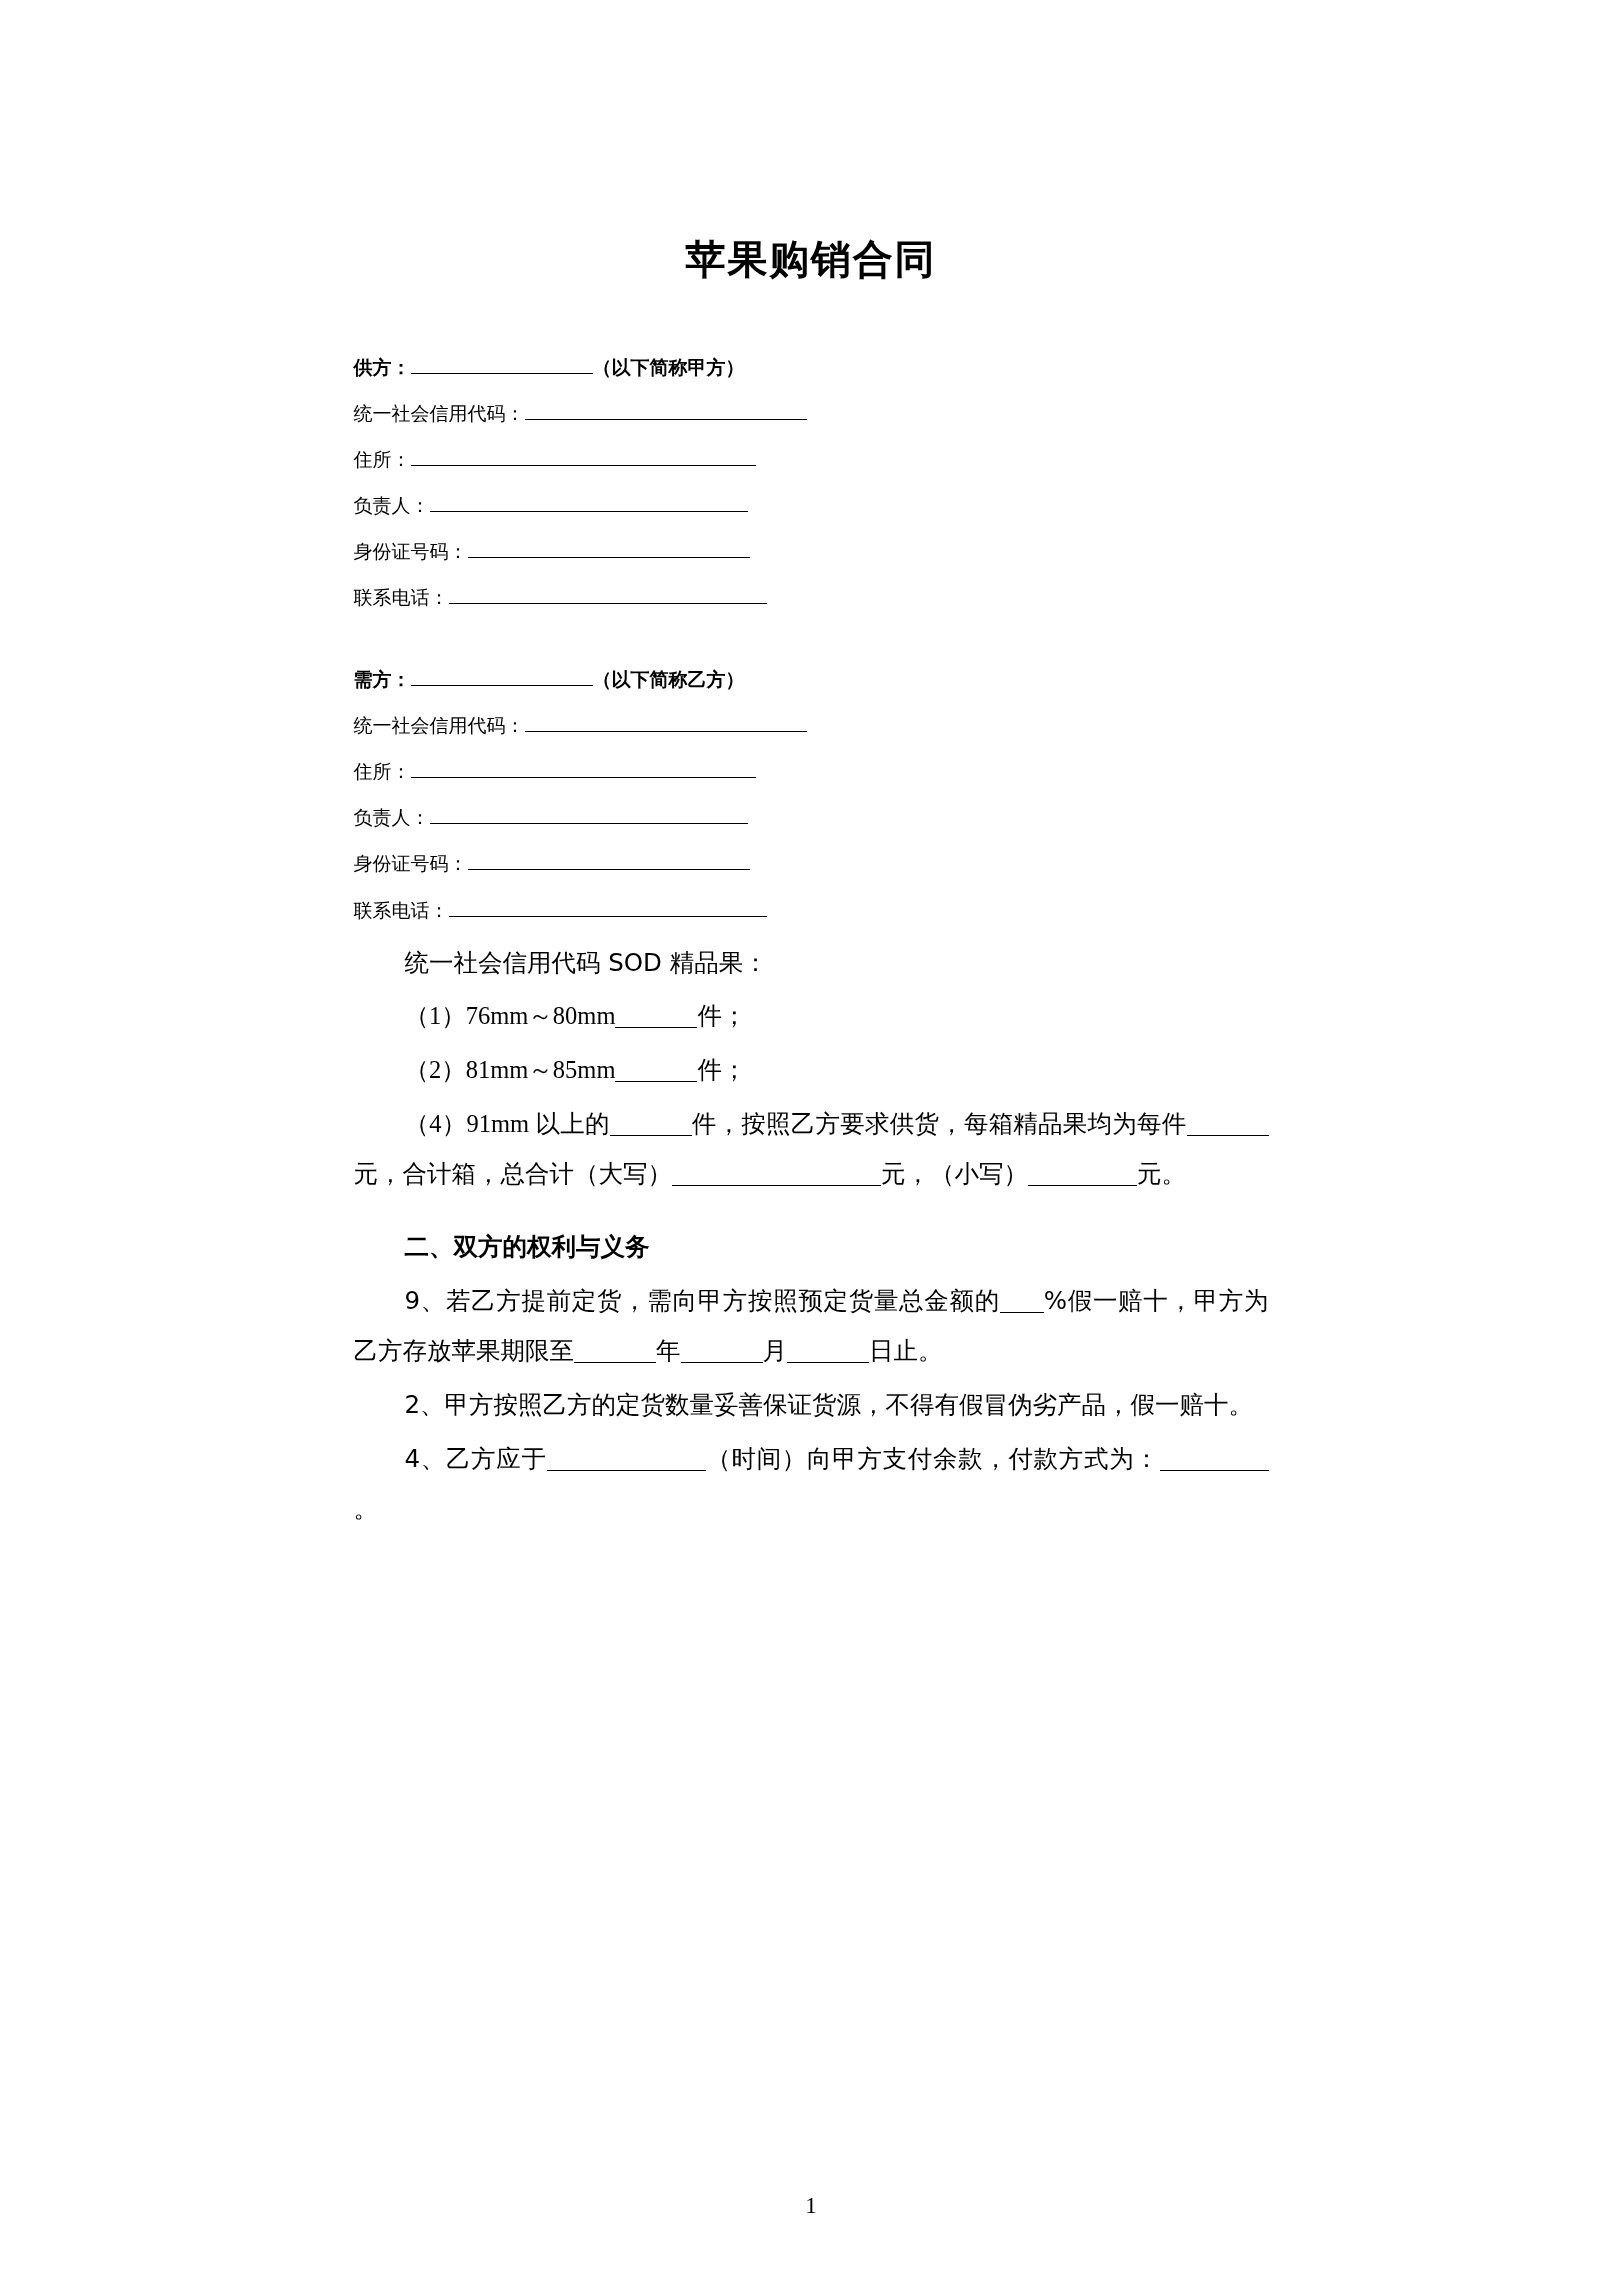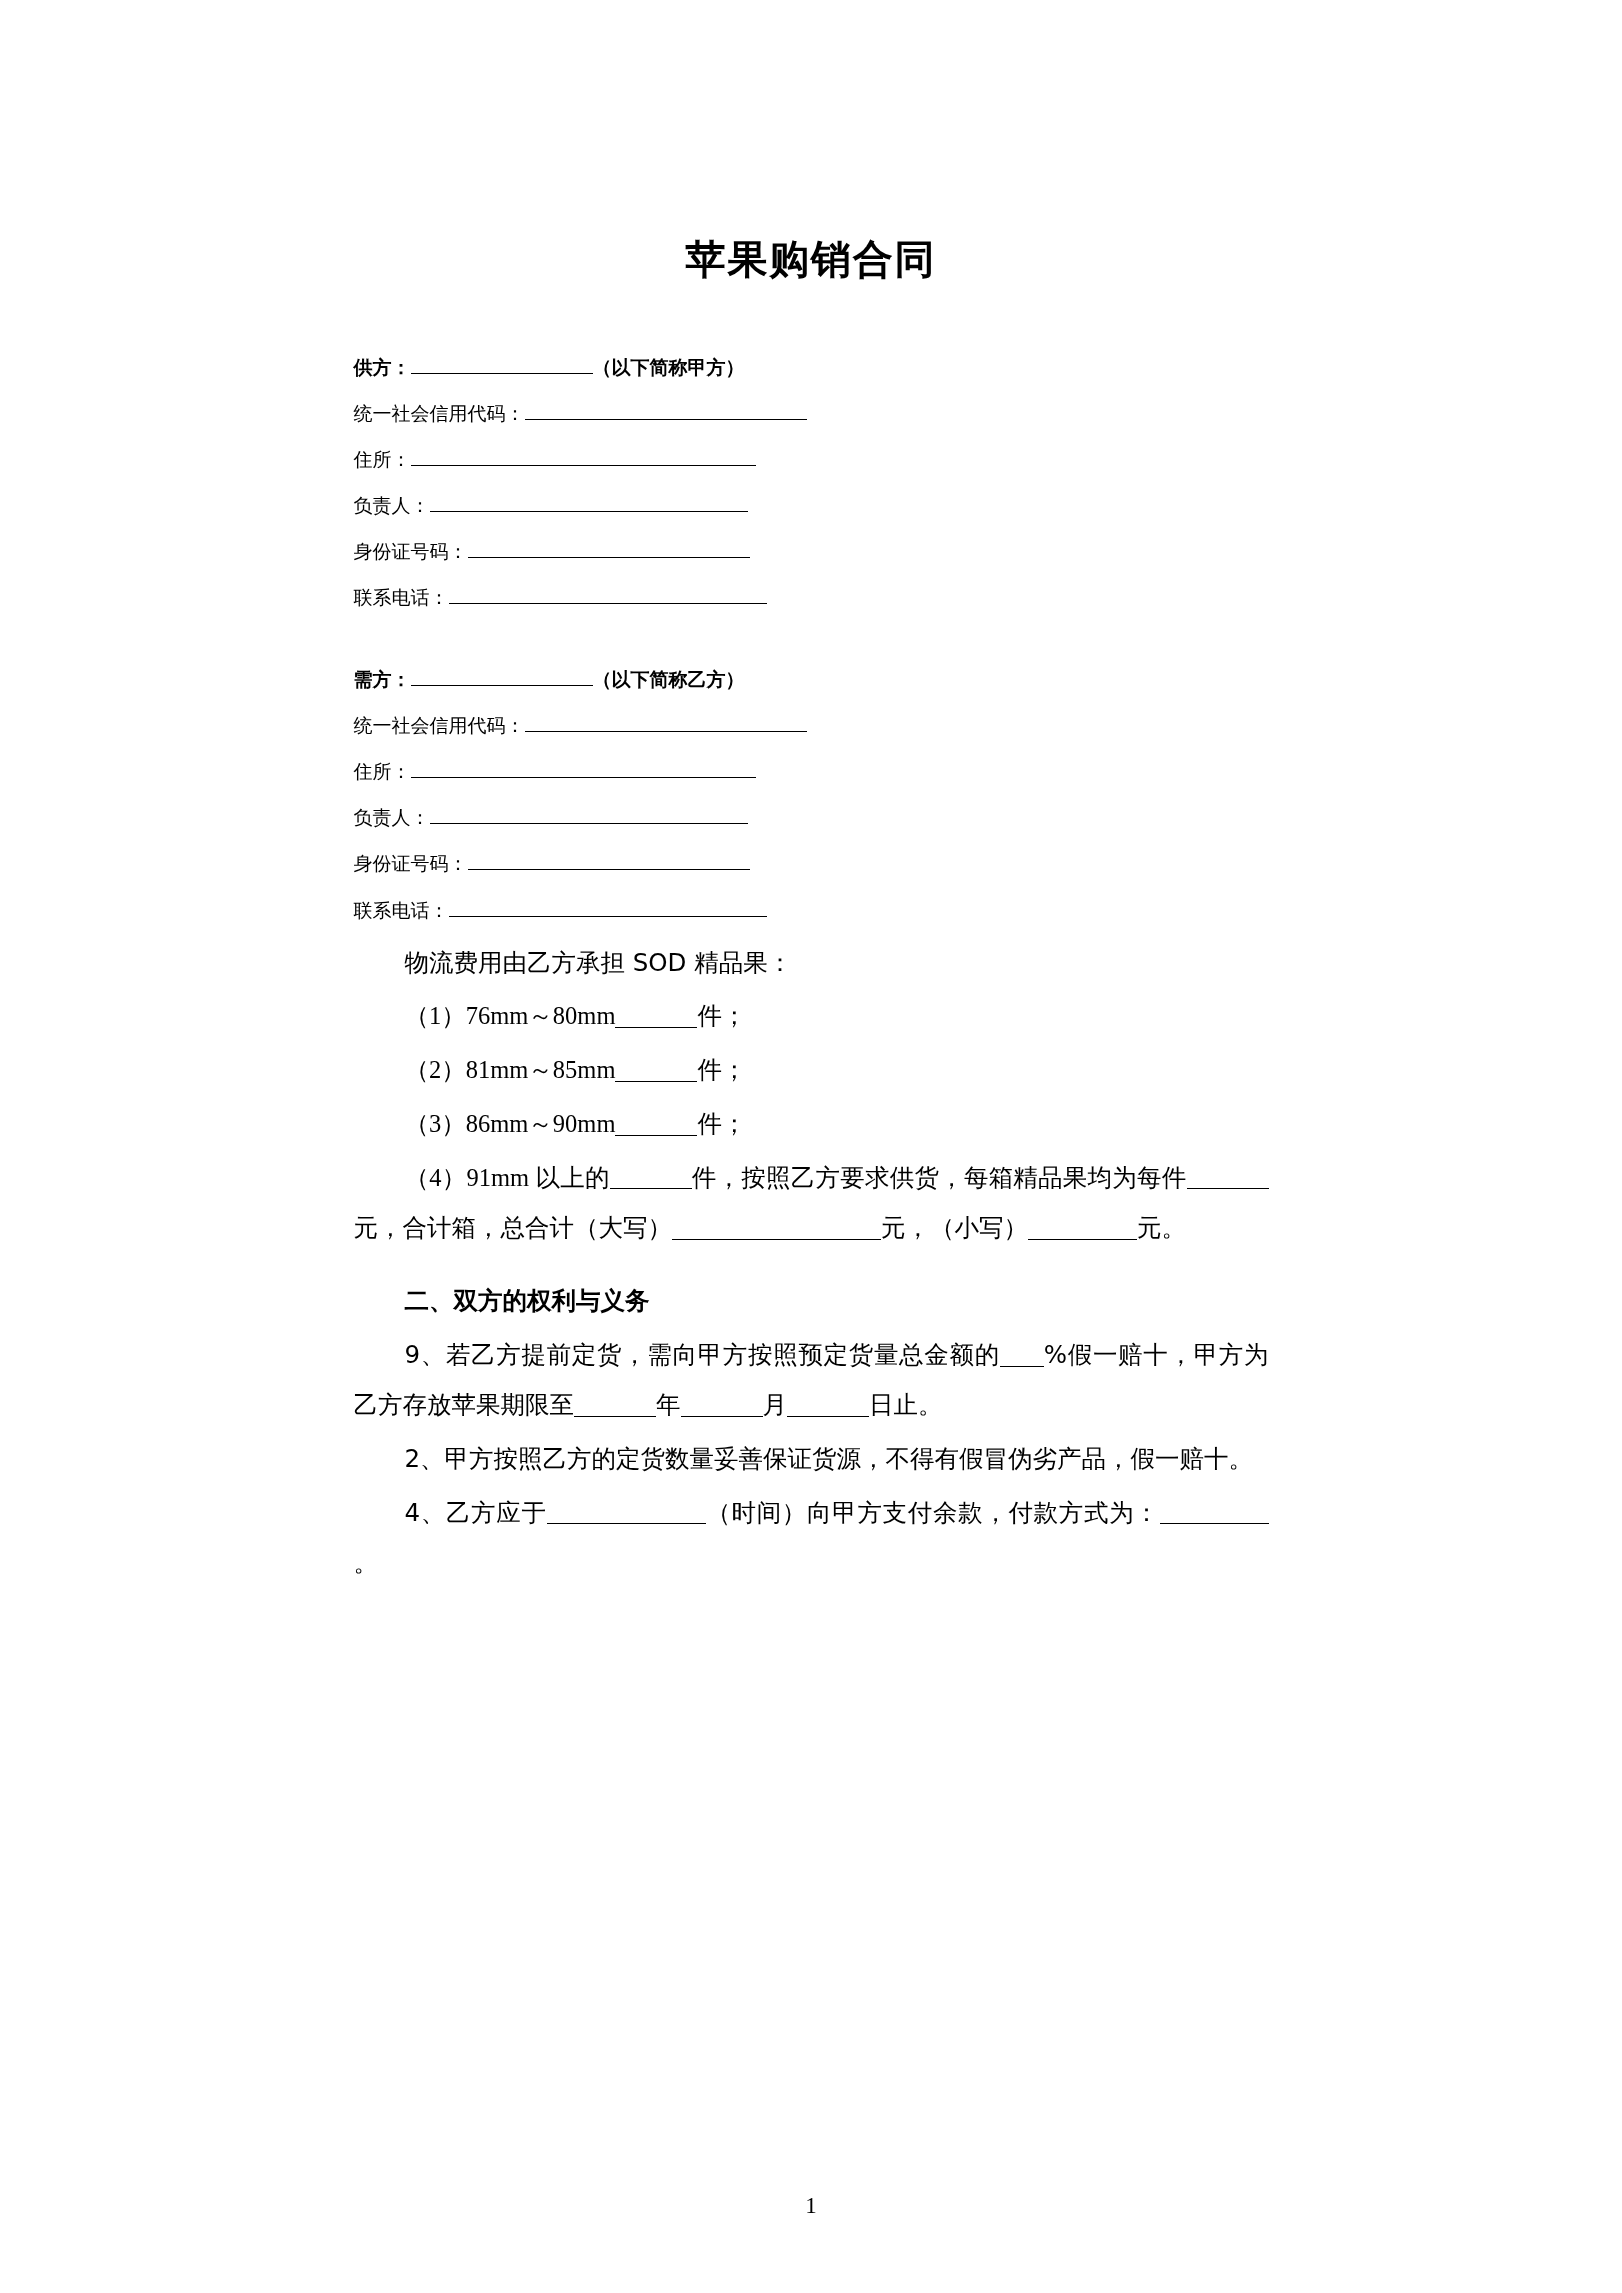--- a/index.html
+++ b/index.html
@@ -133,30 +133,27 @@
       <span>负责人：</span><span class="fill f-long"></span>
     </div>
     <div class="party-line">
       <span>身份证号码：</span><span class="fill f-med2"></span>
     </div>
     <div class="party-line">
       <span>联系电话：</span><span class="fill f-long"></span>
     </div>
   </div>
 
-  <div class="para">物流费用由乙方承担 SOD 精品果：</div>
+  <div class="para">统一社会信用代码 SOD 精品果：</div>
 
   <div class="para">
     <span class="mono">（1）76mm～80mm</span><span class="u u-s"></span><span>件；</span>
   </div>
   <div class="para">
     <span class="mono">（2）81mm～85mm</span><span class="u u-s"></span><span>件；</span>
-  </div>
-  <div class="para">
-    <span class="mono">（3）86mm～90mm</span><span class="u u-s"></span><span>件；</span>
   </div>
 
   <div class="para">
     <span class="mono">（4）91mm 以上的</span><span class="u u-s"></span><span>件，按照乙方要求供货，每箱精品果均为每件</span><span class="u u-s"></span><span>元，合计</span><span>箱，总合计（大写）</span><span class="u u-xl"></span><span>元，（小写）</span><span class="u u-m"></span><span>元。</span>
   </div>
 
   <div class="section-head">二、双方的权利与义务</div>
 
   <div class="para">
     <span>9、若乙方提前定货，需向甲方按照预定货量总金额的</span><span class="u u-xs"></span><span>%假一赔十，甲方为乙方存放苹果期限至</span><span class="u u-s"></span><span>年</span><span class="u u-s"></span><span>月</span><span class="u u-s"></span><span>日止。</span>

